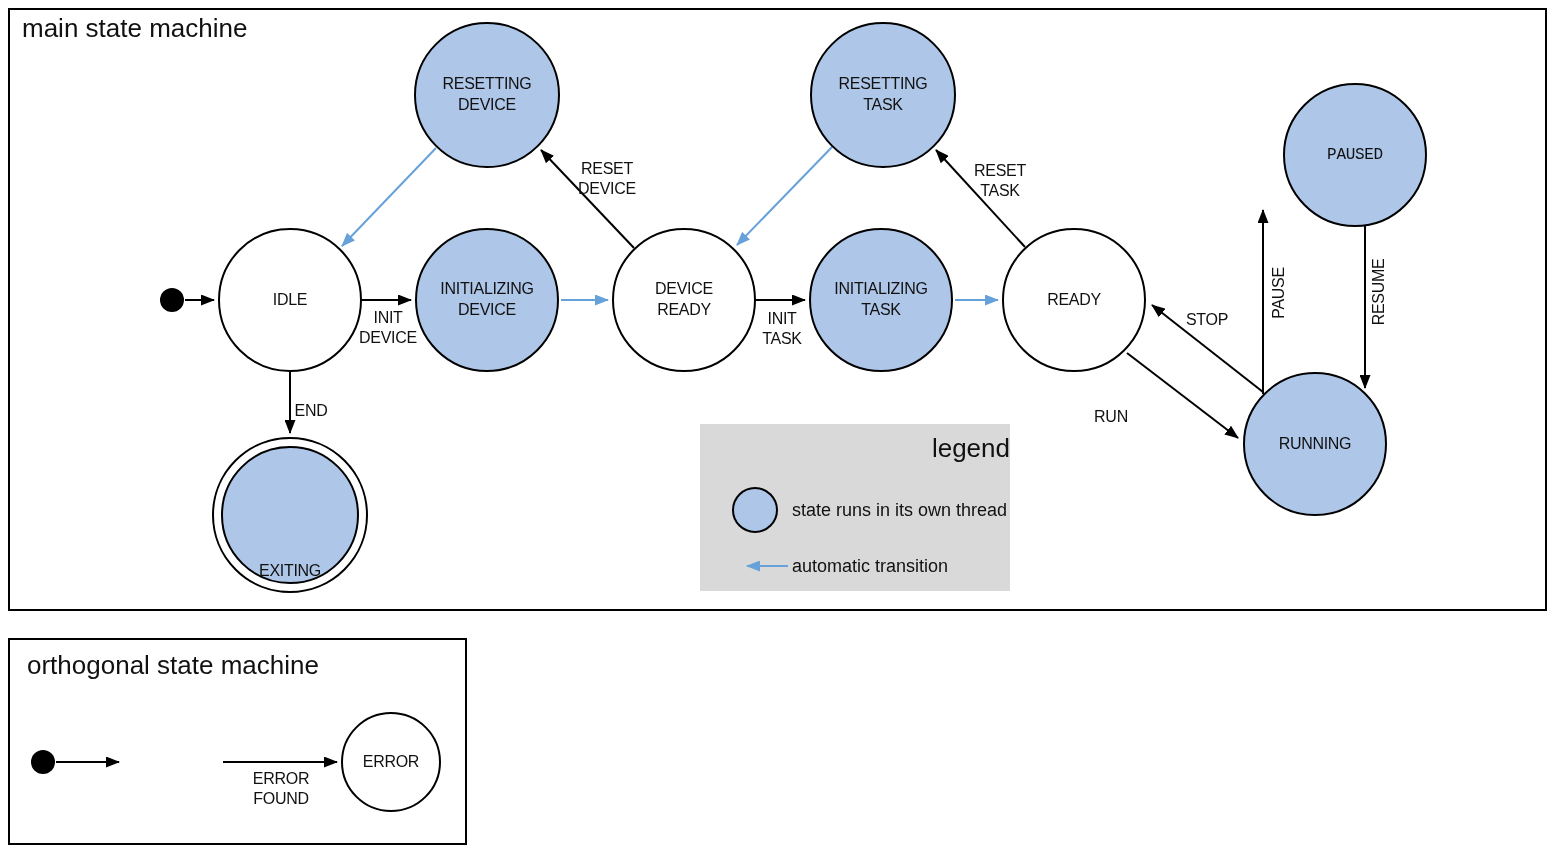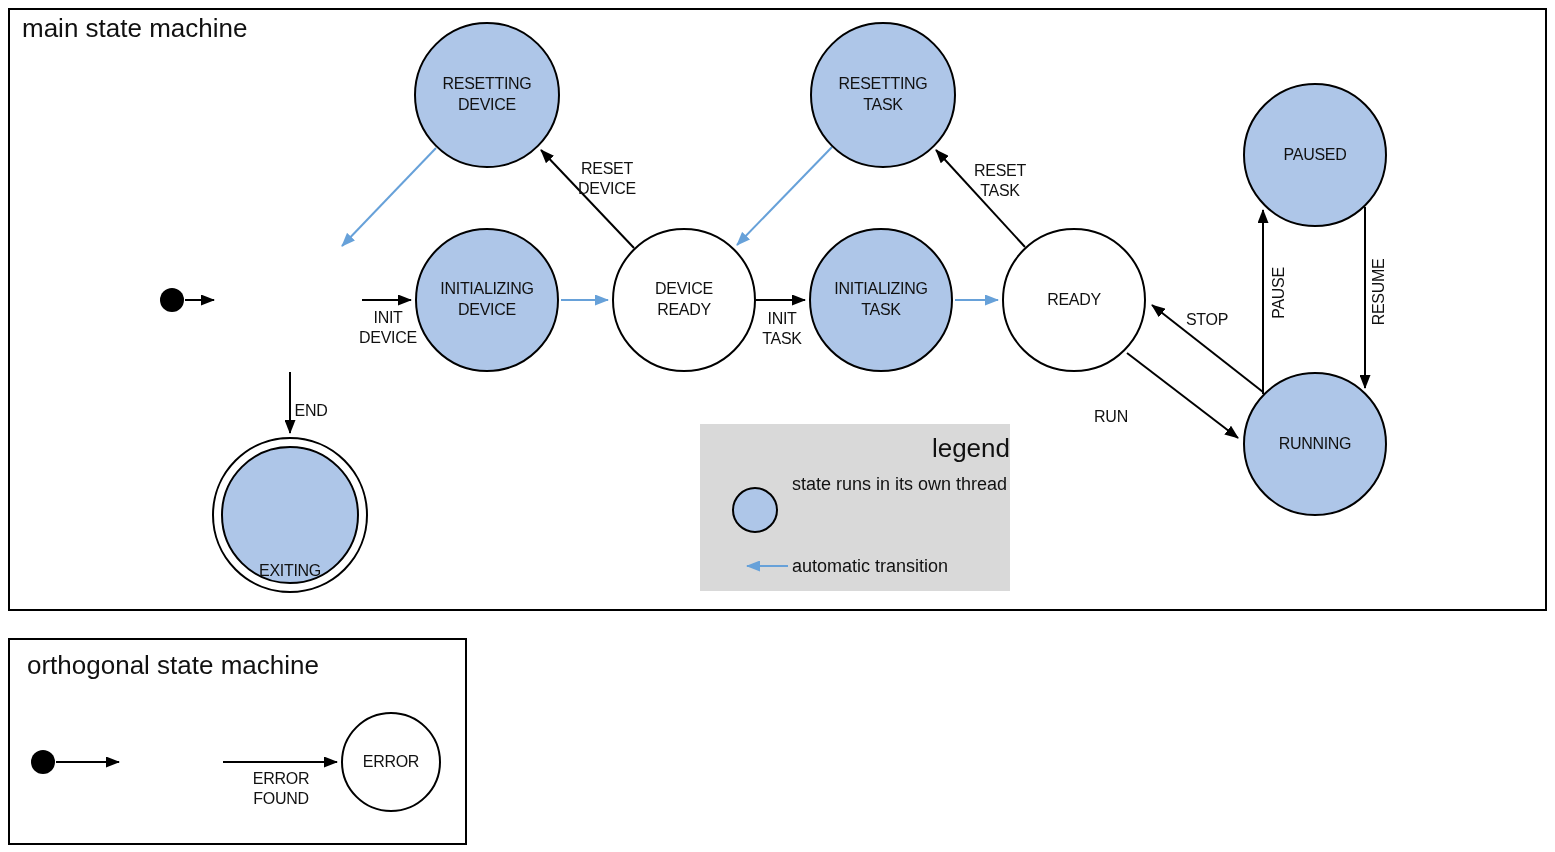--- a/index.html
+++ b/index.html
@@ -73,20 +73,23 @@
     <line class="black" x1="1365" y1="207" x2="1365" y2="388" marker-end="url(#mA)"></line>
     <line class="black" x1="290" y1="372" x2="290" y2="433" marker-end="url(#mA)"></line>
     <line class="blue" x1="788" y1="566" x2="747" y2="566" marker-end="url(#mB)"></line>
     <line class="black" x1="56" y1="762" x2="119" y2="762" marker-end="url(#mA)"></line>
     <line class="black" x1="223" y1="762" x2="337" y2="762" marker-end="url(#mA)"></line>
   </svg>
 
   <div class="dot" style="left:160px;top:288px;width:24px;height:24px;"></div>
   <div class="dot" style="left:31px;top:750px;width:24px;height:24px;"></div>
 
+  <div class="state" style="left:218px;top:228px;width:144px;height:144px;">
+    <span class="state-label">IDLE</span>
+  </div>
   <div class="state threaded" style="left:414px;top:22px;width:146px;height:146px;">
     <span class="state-label">RESETTING
 DEVICE</span>
   </div>
   <div class="state threaded" style="left:415px;top:228px;width:144px;height:144px;">
     <span class="state-label">INITIALIZING
 DEVICE</span>
   </div>
   <div class="state" style="left:612px;top:228px;width:144px;height:144px;">
     <span class="state-label">DEVICE
@@ -96,21 +99,21 @@
     <span class="state-label">RESETTING
 TASK</span>
   </div>
   <div class="state threaded" style="left:809px;top:228px;width:144px;height:144px;">
     <span class="state-label">INITIALIZING
 TASK</span>
   </div>
   <div class="state" style="left:1002px;top:228px;width:144px;height:144px;">
     <span class="state-label">READY</span>
   </div>
-  <div class="state threaded" style="left:1243px;top:83px;width:144px;height:144px;">
+  <div class="state threaded" style="left:1283px;top:83px;width:144px;height:144px;font-family:Liberation Mono, monospace;">
     <span class="state-label">PAUSED</span>
   </div>
   <div class="state threaded" style="left:1243px;top:372px;width:144px;height:144px;">
     <span class="state-label">RUNNING</span>
   </div>
   <div class="final-outer" style="left:212px;top:437px;width:156px;height:156px;">
     <div class="final-inner">
       <span class="state-label">EXITING</span>
     </div>
   </div>
@@ -129,16 +132,16 @@
 TASK</div>
   <div class="edge-label" style="left:1111px;top:417px;">RUN</div>
   <div class="edge-label" style="left:1207px;top:320px;">STOP</div>
   <div class="edge-label rot" style="left:1279px;top:293px;">PAUSE</div>
   <div class="edge-label rot" style="left:1379px;top:292px;">RESUME</div>
   <div class="edge-label" style="left:311px;top:411px;">END</div>
   <div class="edge-label" style="left:281px;top:789px;">ERROR
 FOUND</div>
 
   <div class="swatch" style="left:732px;top:487px;width:46px;height:46px;"></div>
-  <div class="legend-item" style="left:792px;top:484px;">state runs in its own thread</div>
+  <div class="legend-item" style="left:792px;top:510px;">state runs in its own thread</div>
   <div class="legend-item" style="left:792px;top:566px;">automatic transition</div>
 
 </div>
 
 </body></html>

